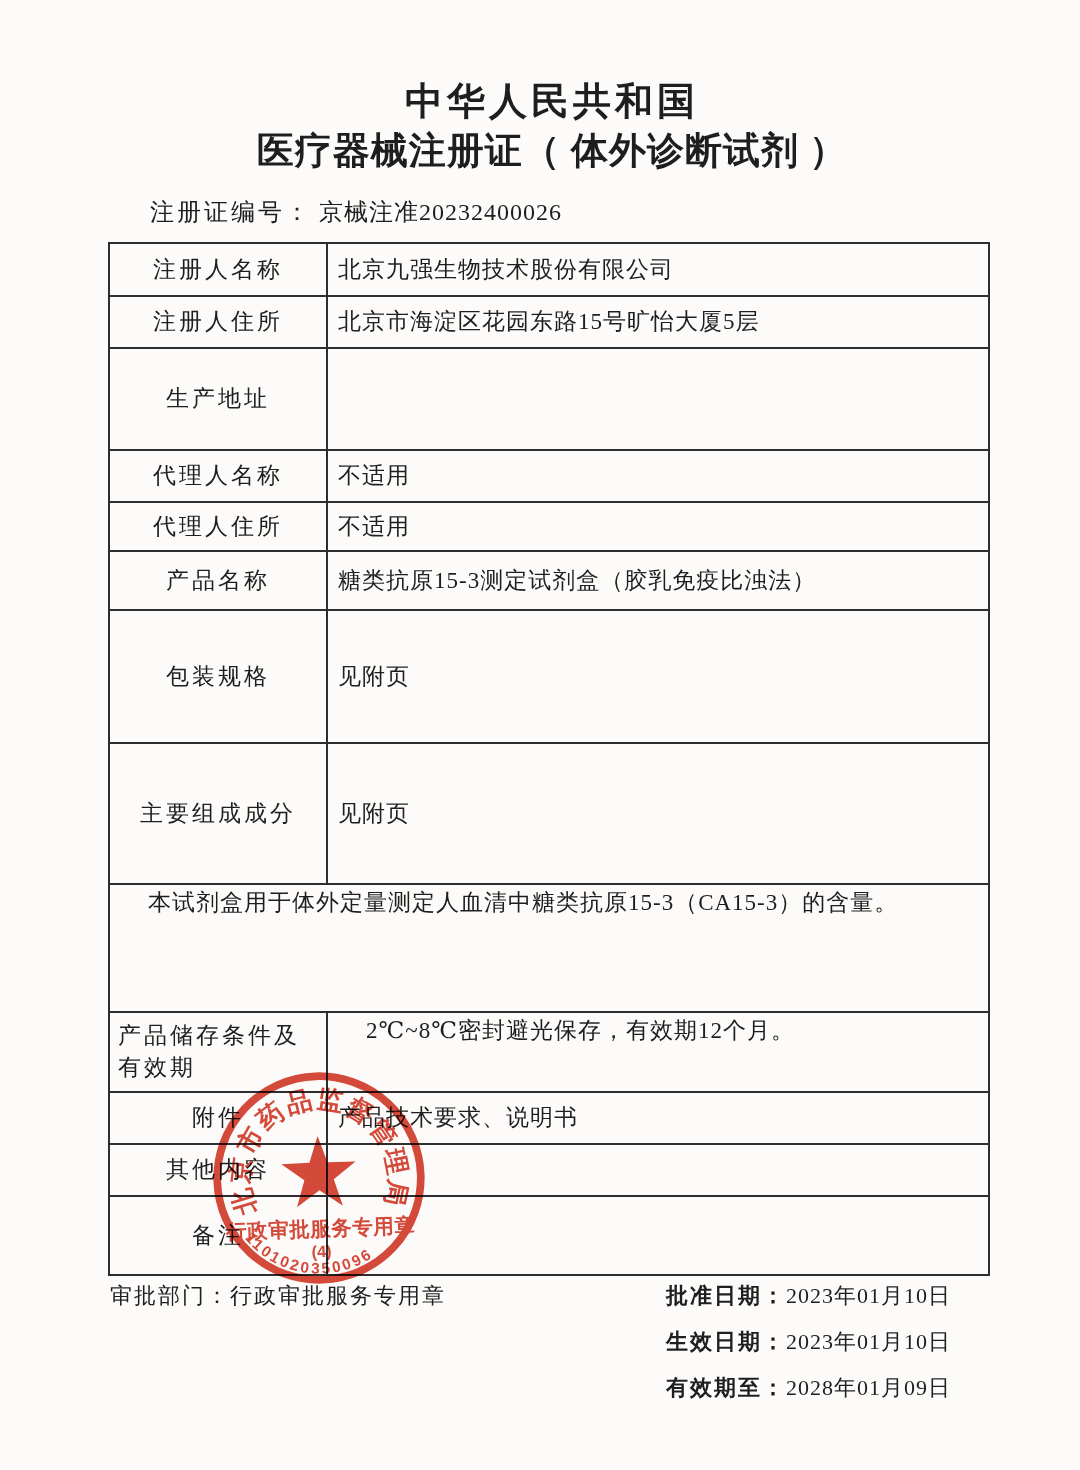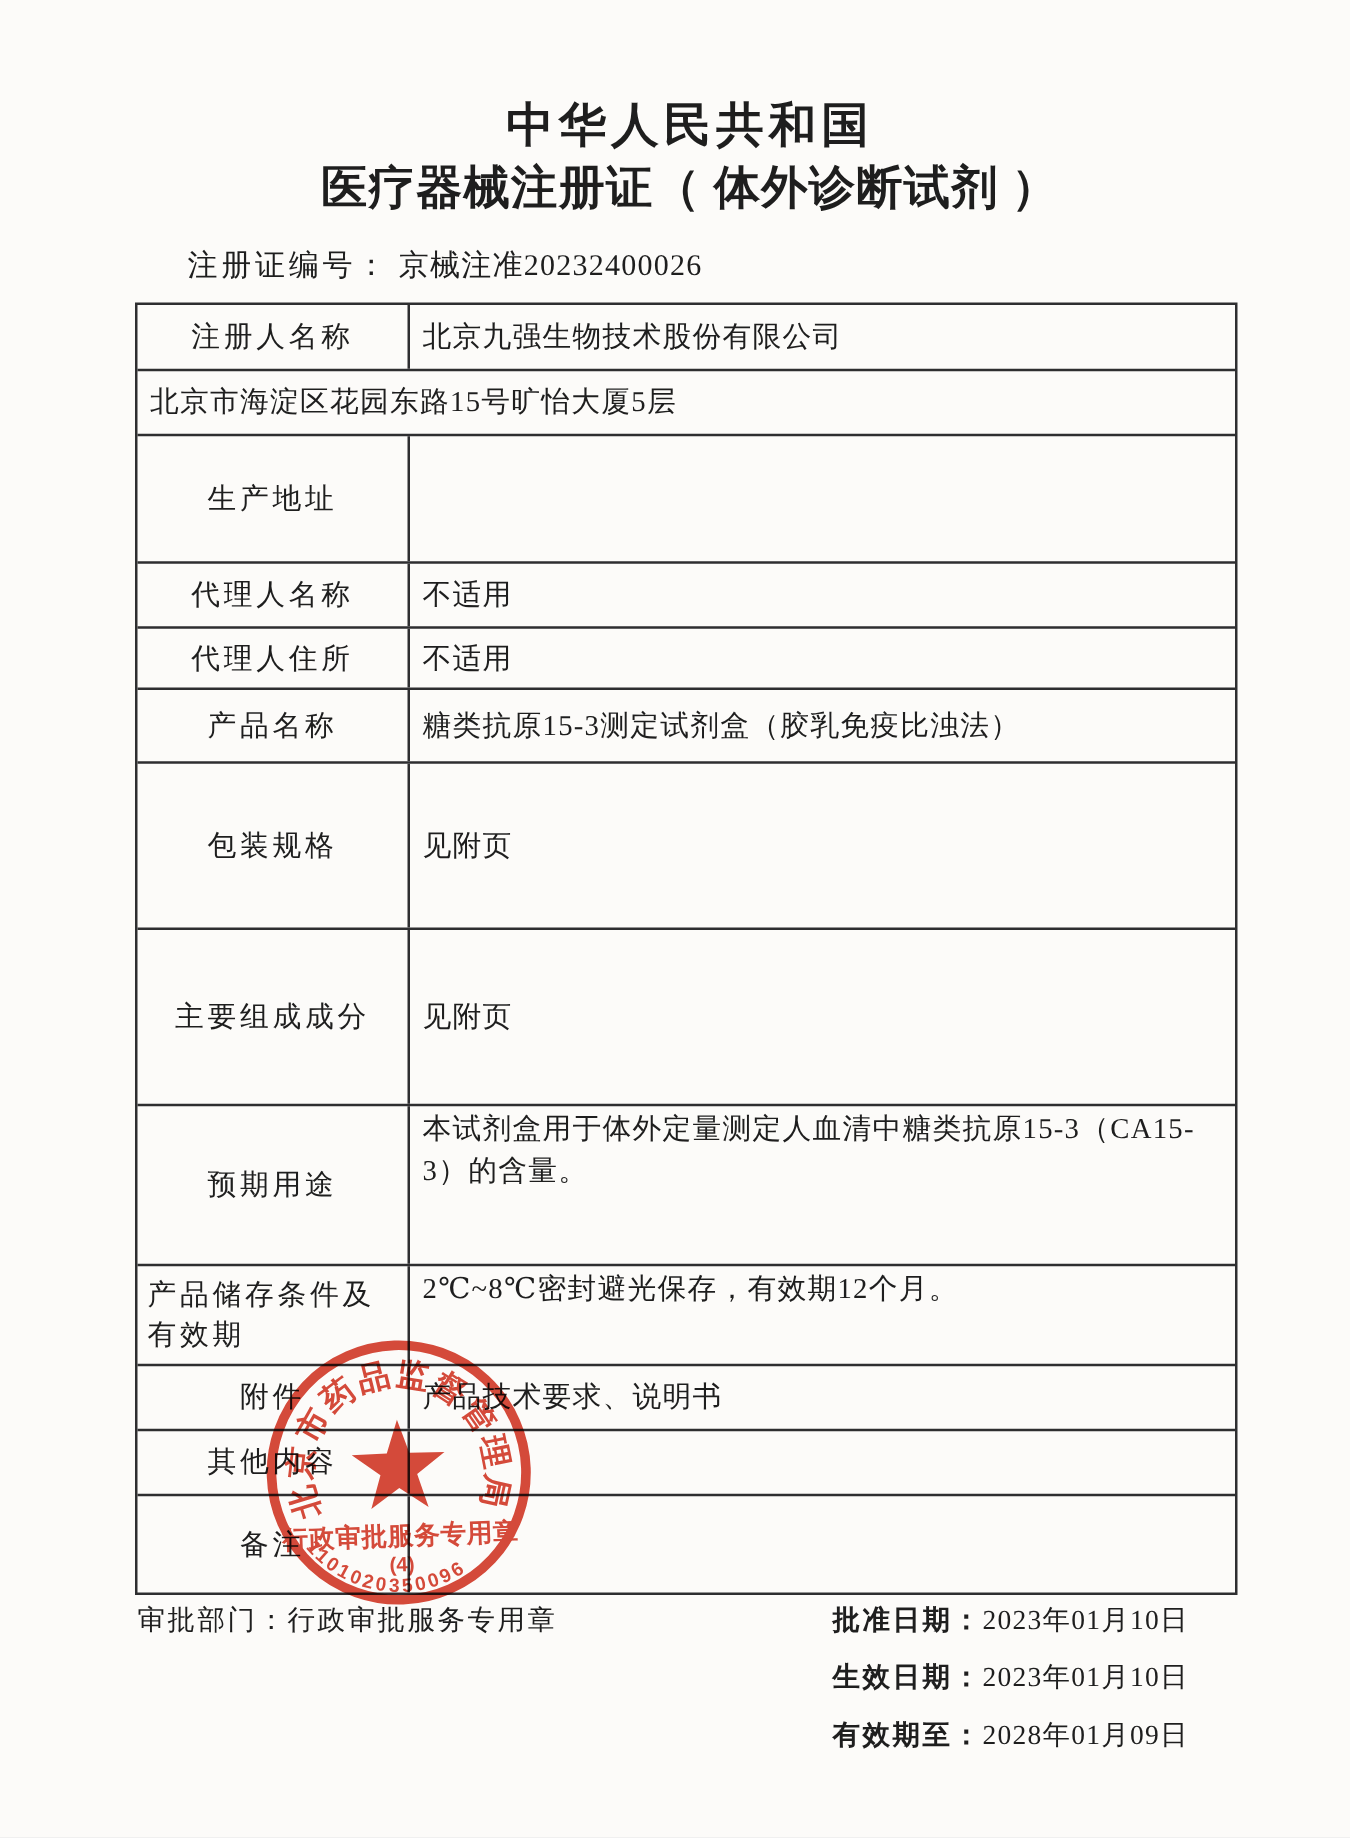--- a/index.html
+++ b/index.html
@@ -28,21 +28,21 @@
   .th {
     width:218px; flex:0 0 218px; border-right:2px solid #2e2e30; box-sizing:border-box;
     display:flex; align-items:center; justify-content:center; text-align:left;
     font-size:23px; letter-spacing:3px; padding:2px 8px; line-height:32px;
   }
   .td {
     flex:1 1 auto; display:flex; align-items:center;
     font-size:23px; letter-spacing:1px; line-height:34px;
     padding:2px 22px 2px 10px; box-sizing:border-box;
   }
-  .tr.vtop .td { align-items:flex-start; padding-top:1px; }
+  .tr.vtop .td { align-items:flex-start; padding-top:1px;margin-left:28px; }
   
   .r0{height:53px}.r1{height:52px}.r2{height:102px}.r3{height:52px}.r4{height:49px}
   .r5{height:59px}.r6{height:133px}.r7{height:141px}.r8{height:128px}.r9{height:80px}
   .r10{height:52px}.r11{height:52px}
   
   .seal {
     position:absolute; left:209px; top:1068px; width:220px; height:220px;
     transform:rotate(-2deg); mix-blend-mode:multiply; opacity:.92;
   }
   
@@ -67,20 +67,21 @@
   </div>
 
   <div class="cert-table">
 
     <div class="tr r0">
       <div class="th">注册人名称</div>
       <div class="td">北京九强生物技术股份有限公司</div>
     </div>
 
     <div class="tr r1">
+      <div class="th">注册人住所</div>
       <div class="td">北京市海淀区花园东路15号旷怡大厦5层</div>
     </div>
 
     <div class="tr r2">
       <div class="th">生产地址</div>
     </div>
 
     <div class="tr r3">
       <div class="th">代理人名称</div>
       <div class="td">不适用</div>
@@ -100,21 +101,20 @@
       <div class="th">包装规格</div>
       <div class="td">见附页</div>
     </div>
 
     <div class="tr r7">
       <div class="th">主要组成成分</div>
       <div class="td">见附页</div>
     </div>
 
     <div class="tr r8 vtop">
-      <div class="th">预期用途</div>
       <div class="td">本试剂盒用于体外定量测定人血清中糖类抗原15-3（CA15-3）的含量。</div>
     </div>
 
     <div class="tr r9 vtop">
       <div class="th">产品储存条件及有效期</div>
       <div class="td">2℃~8℃密封避光保存，有效期12个月。</div>
     </div>
 
     <div class="tr r10">
       <div class="th">附件</div>

